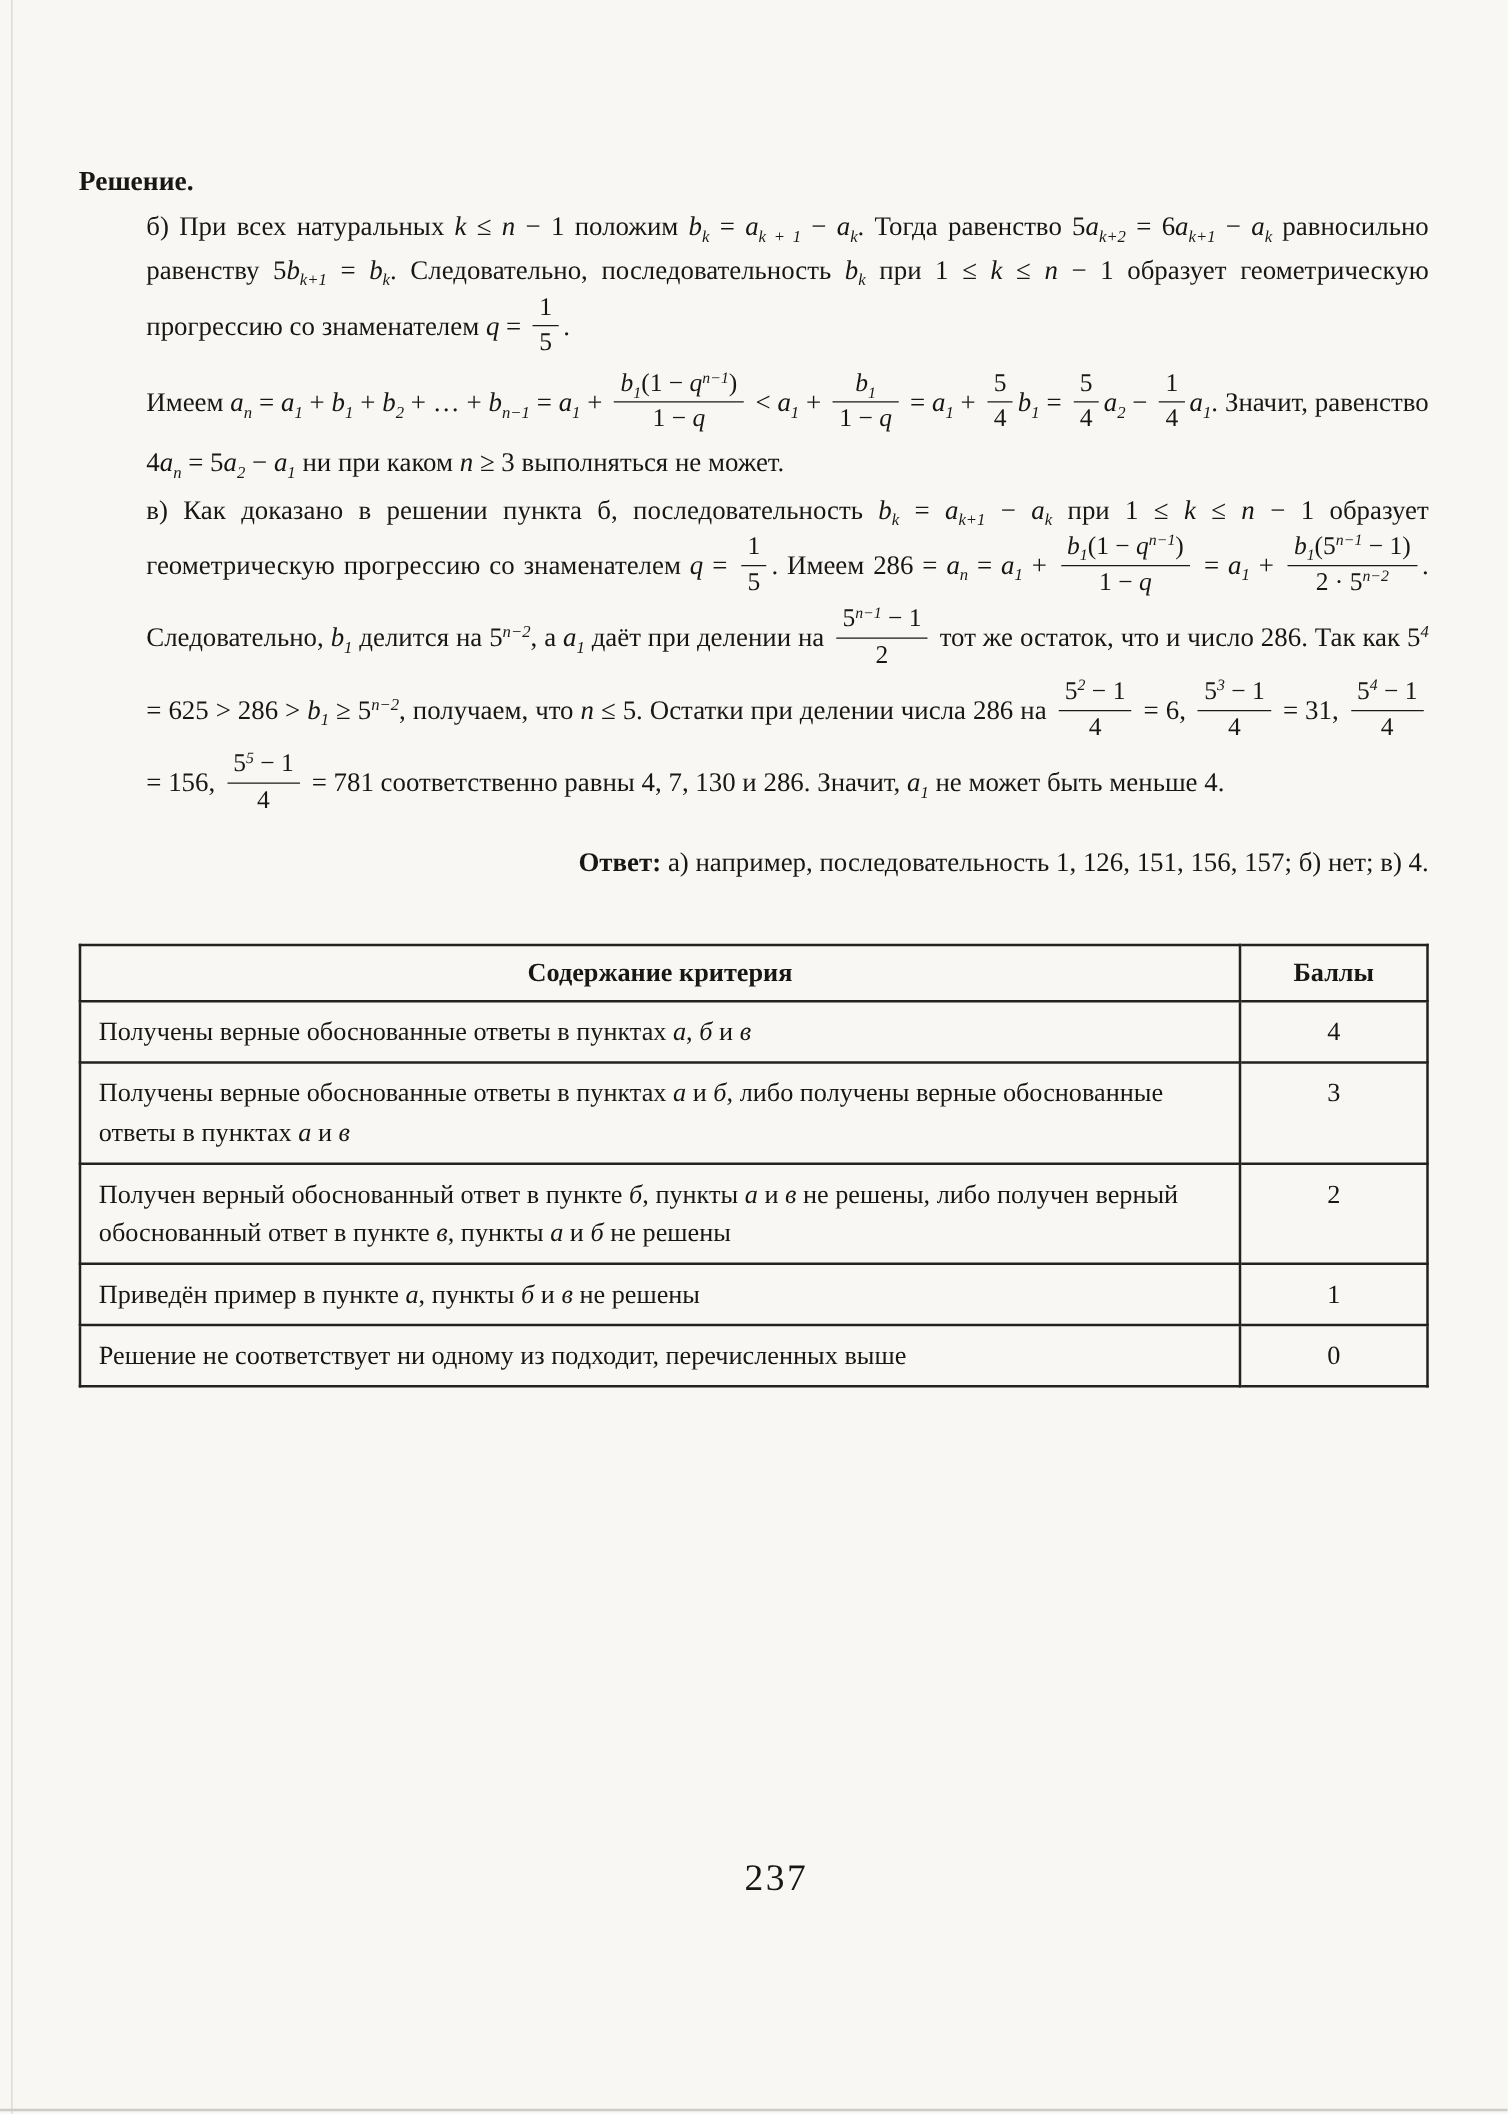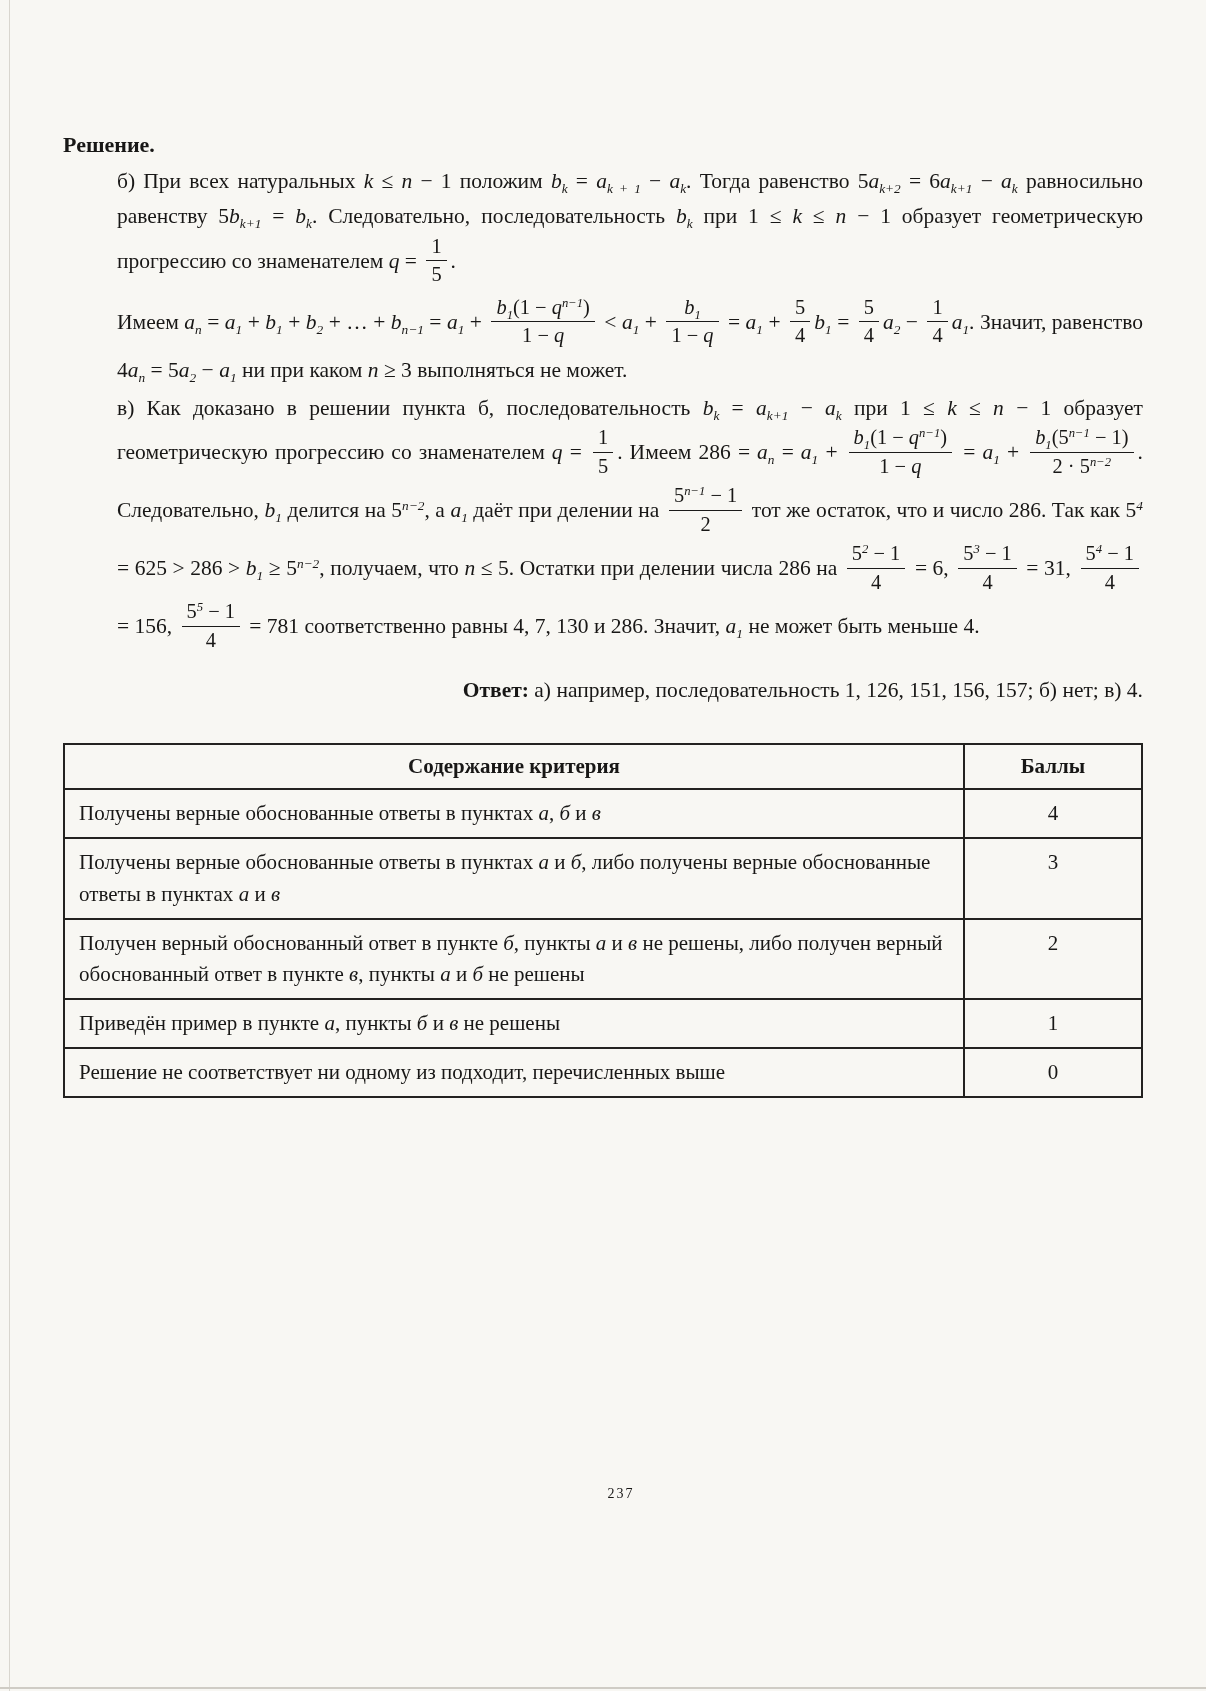--- a/index.html
+++ b/index.html
@@ -40,36 +40,36 @@
   .frac {
     display:inline-flex; flex-direction:column; align-items:stretch;
     vertical-align:middle; text-align:center;
     margin:2px 4px; line-height:1.25; font-size:0.95em;
     position:relative; top:-2px;
   }
   .fr-num { padding:0 5px 1px; border-bottom:1.5px solid #1b1a19; white-space:nowrap; }
   .fr-den { padding:1px 5px 0; white-space:nowrap; }
   .answer { text-align:right; margin-top:15px; font-size:21.5px; }
   .crit-table {
-    width:100%; border-collapse:collapse; margin-top:36px;
+    width:100%; border-collapse:collapse; margin-top:48px;
     font-size:21px;
   }
   .crit-table th, .crit-table td {
     border:2px solid #232220;
     padding:8px 14px;
     vertical-align:top;
     line-height:1.48;
     text-align:left;
   }
   .crit-table th { font-weight:bold; text-align:center; padding:6px 10px; }
-  .crit-table th.score, .crit-table td.score { width:178px; text-align:center; }
+  .crit-table th.score, .crit-table td.score { width:150px; text-align:center; }
   .crit-table tr.total td.c { text-align:right; padding-right:22px; }
   .page-number {
     position:absolute; top:1486px; left:0; width:100%;
-    text-align:center; font-size:14px; letter-spacing:2px;padding-left:36px;
+    text-align:center; font-size:30px; letter-spacing:2px;padding-left:36px;
   }
 </style>
 </head>
 <body>
 
 <main class="content">
 
   <h2 class="heading">Решение.</h2>
 
   <div class="solution-body">

